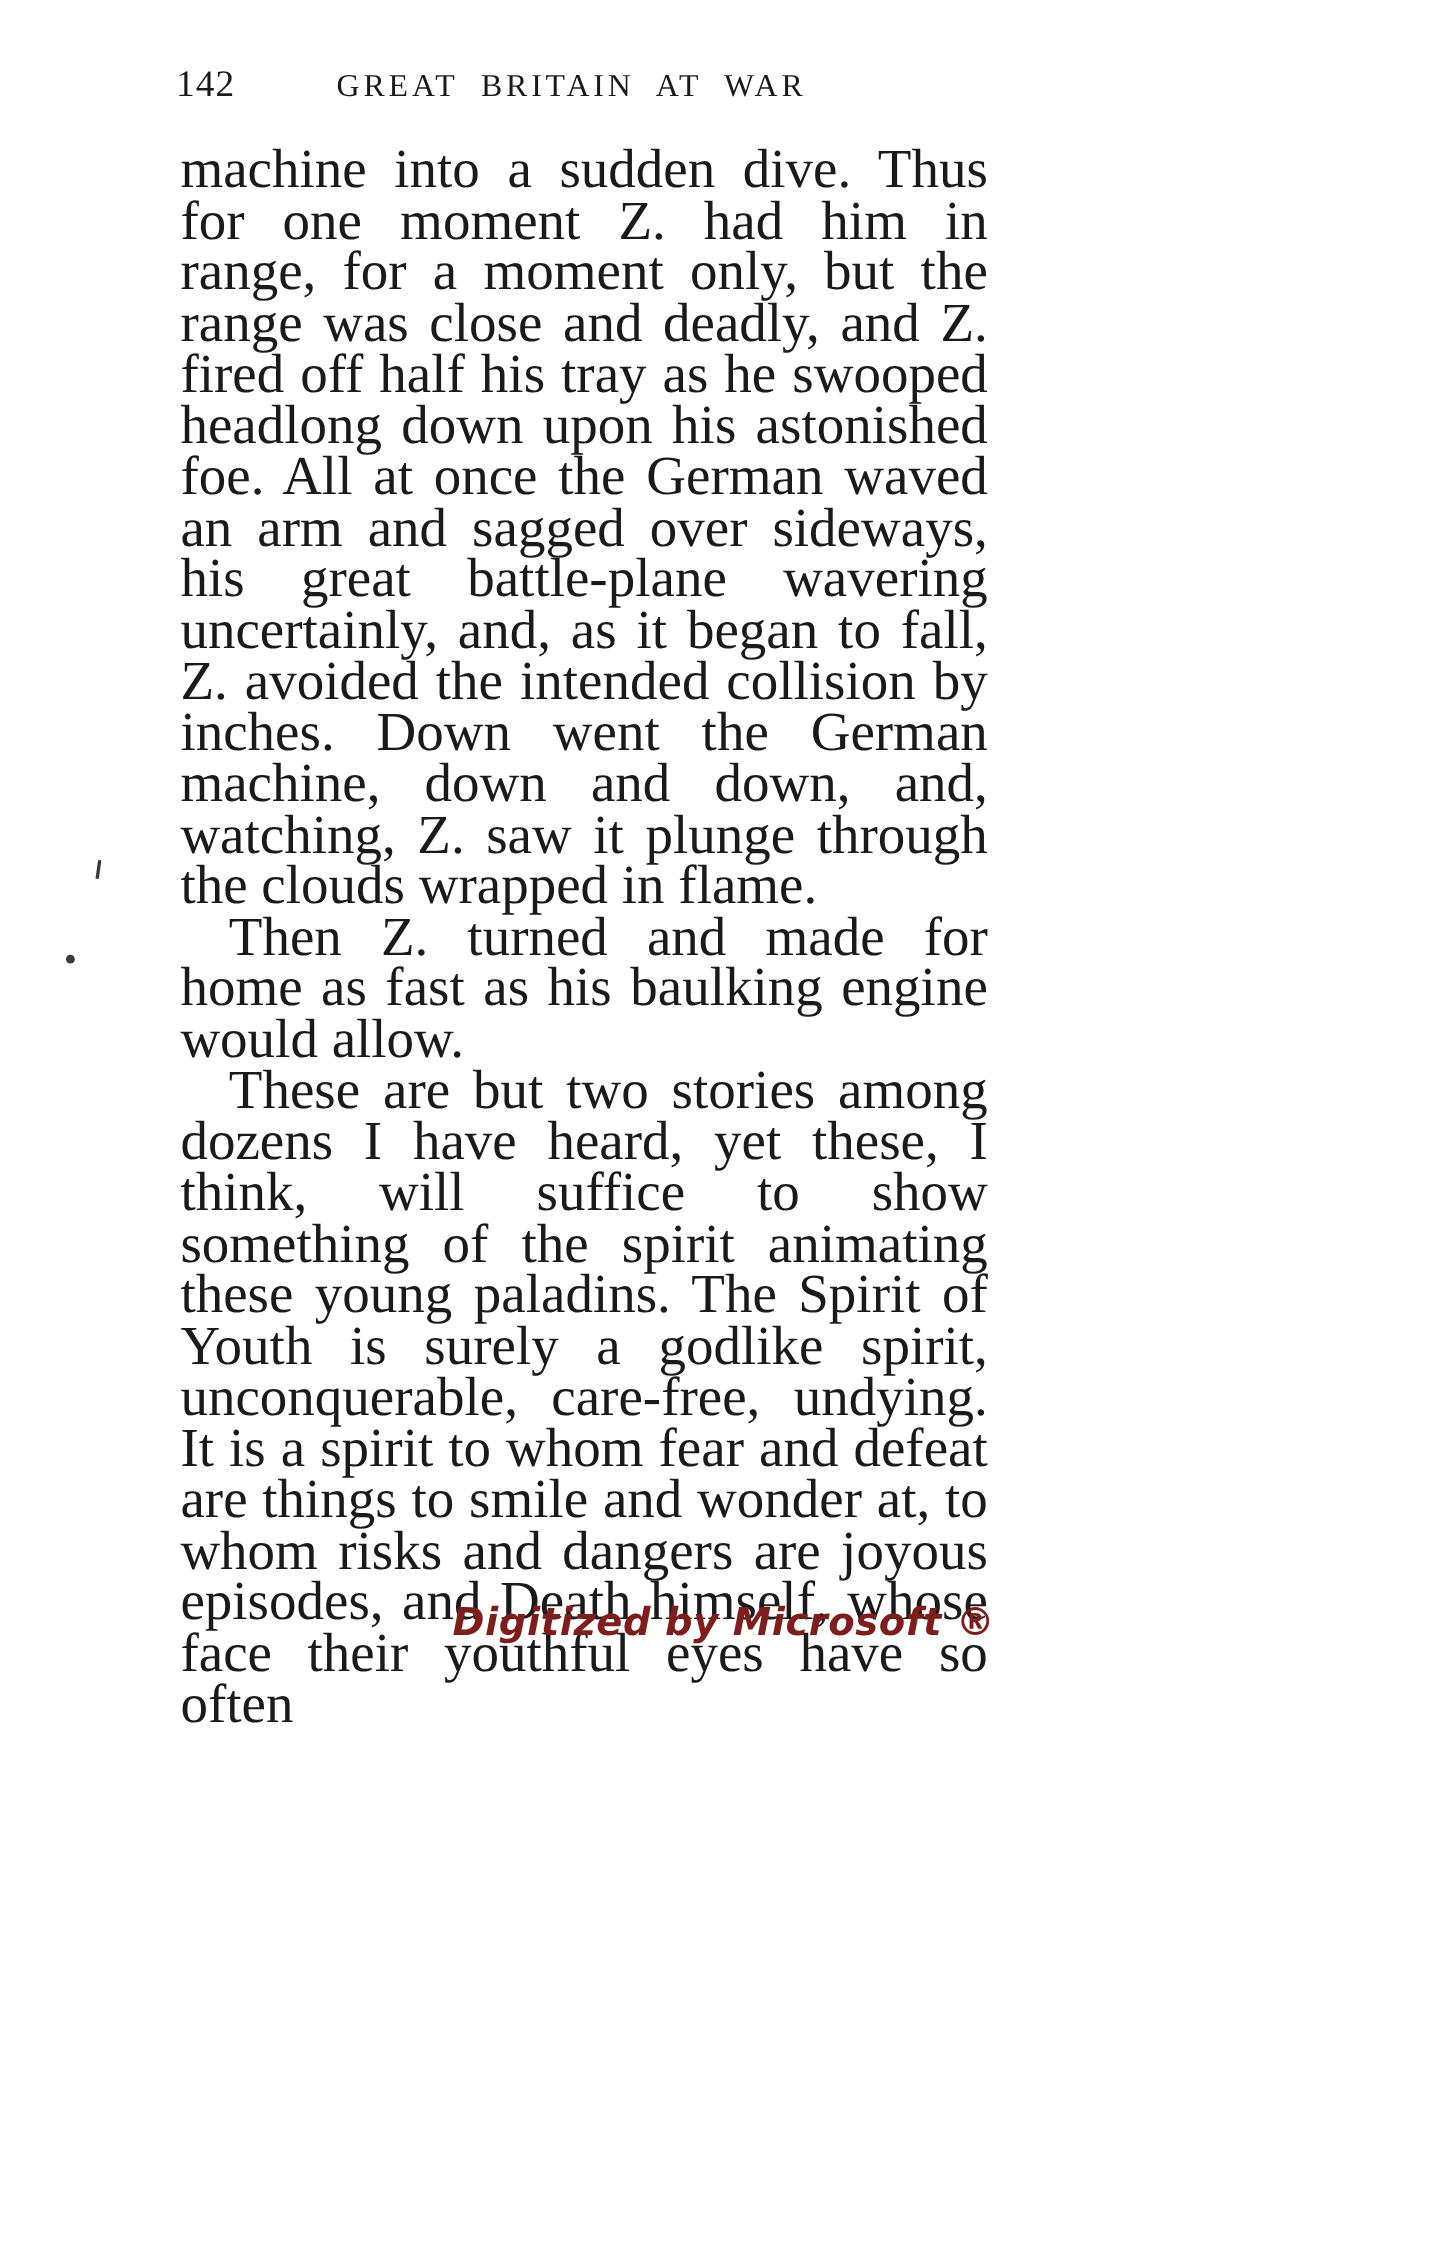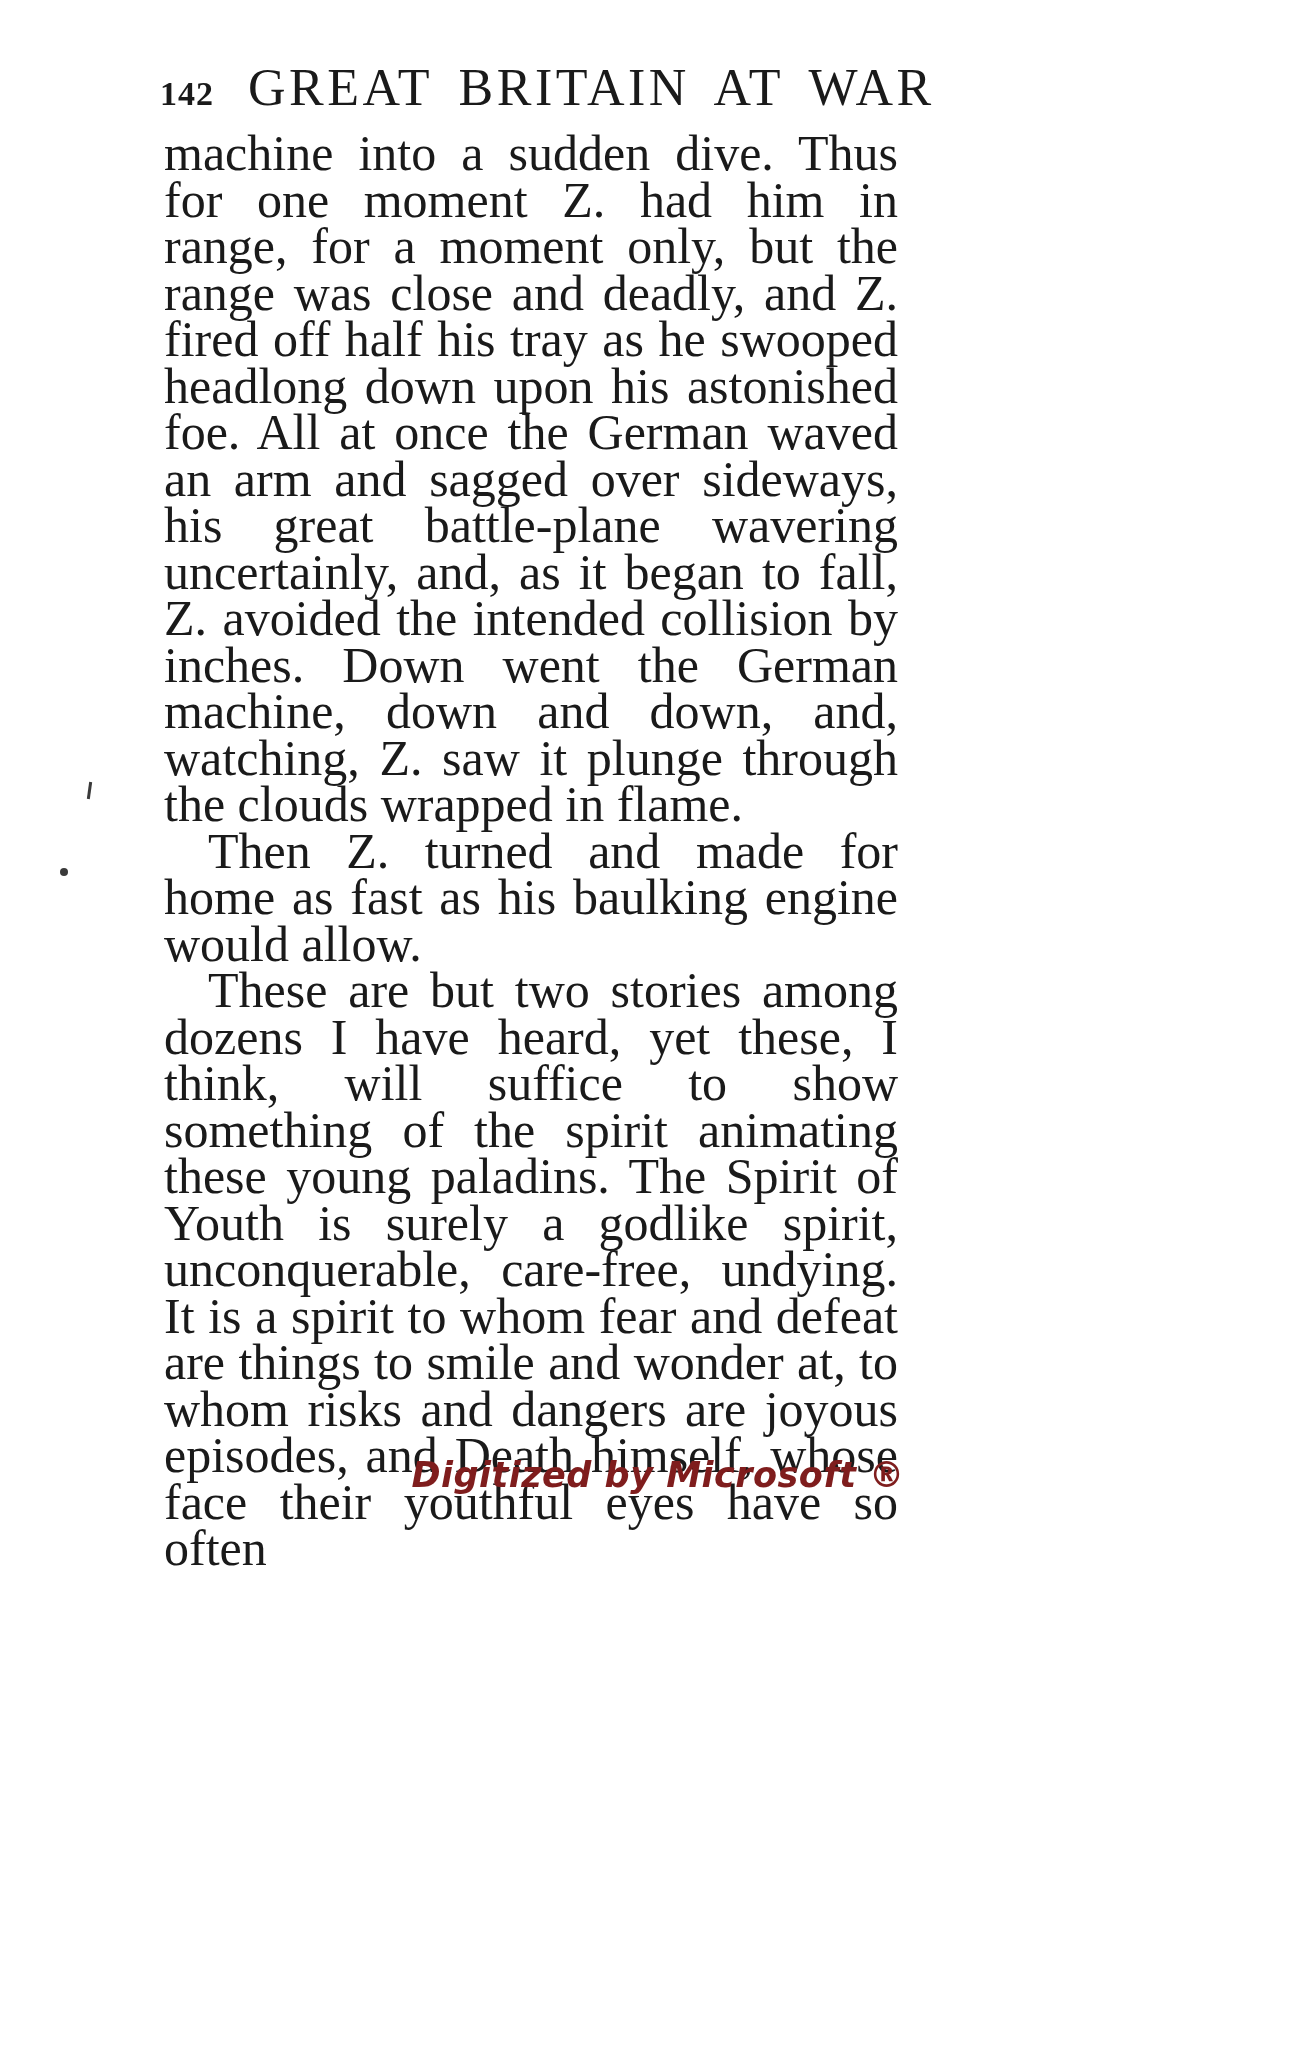--- a/index.html
+++ b/index.html
@@ -27,25 +27,24 @@
     left: 160px;
     top: 58px;
     width: 1000px;
     display: flex;
     align-items: baseline;
     font-size: 40px;
   }
   .folio {
     font-size: 34px;
     letter-spacing: 1px;
-    margin-right: 34px;
-    font-weight: bold;
+    margin-right: 92px;
   }
   .running-title {
-    font-size: 52px;
+    font-size: 29px;
     letter-spacing: 3.5px;
     word-spacing: 10px;
   }
   .body-text {
     position: absolute;
     left: 164px;
     top: 130px;
     width: 734px;
     font-size: 50px;
     line-height: 46.5px;

